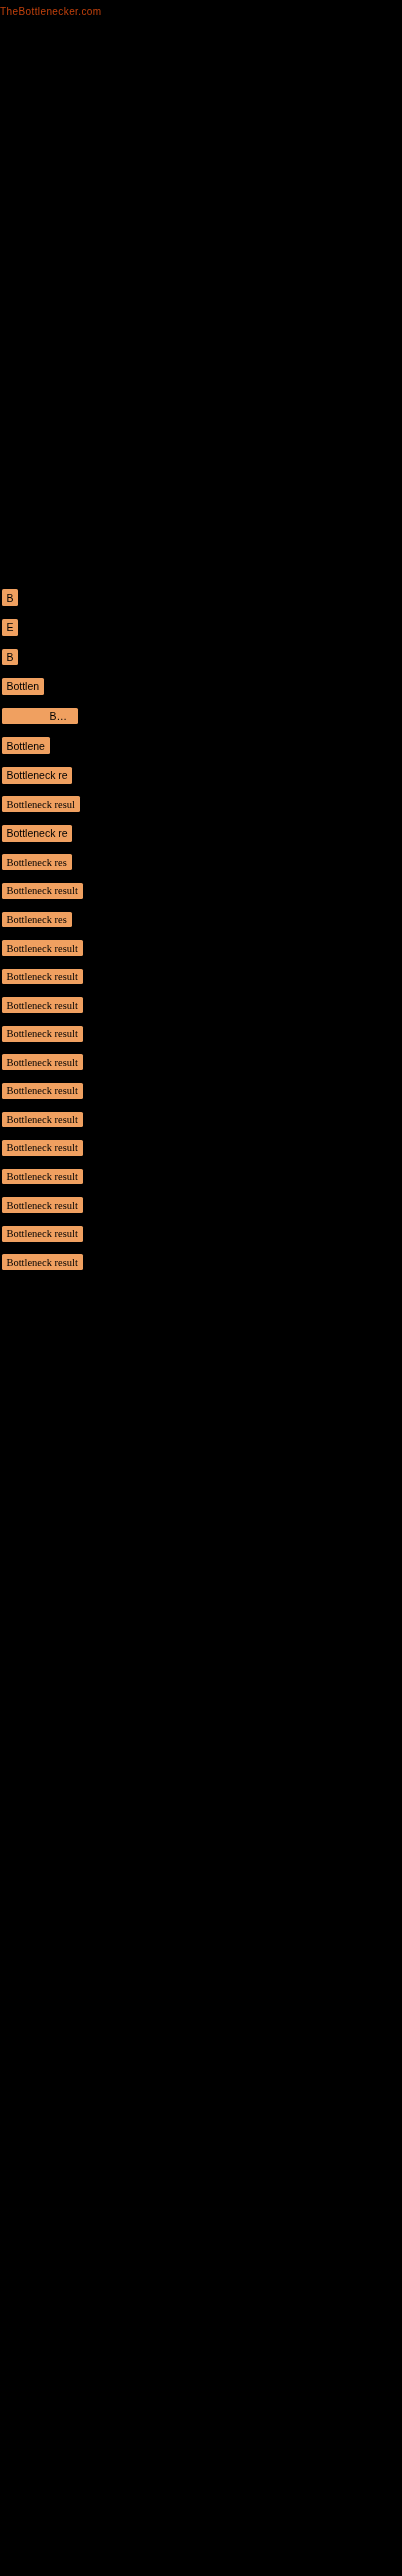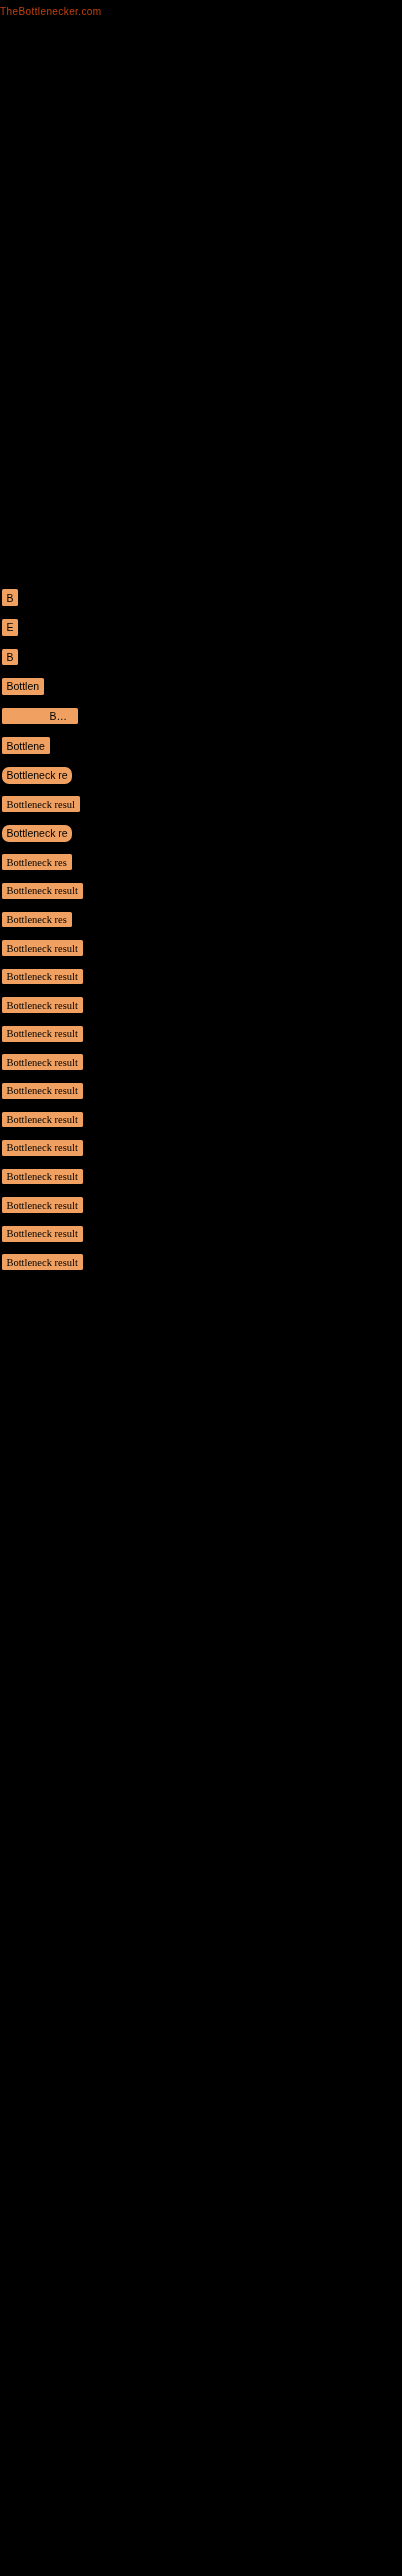--- a/index.html
+++ b/index.html
@@ -44,21 +44,21 @@
     .row {
       margin: 3.2px 0;
       display: flex;
       align-items: center;
     }
 
     
     .w-small { max-width: 22.5px; }
     .w-med { max-width: 52px; }
     .w-med-large { max-width: 76px; padding-left: 48px; }
-    .w-large { max-width: 97px; border-radius: 7px; }
+    .w-large { max-width: 97px; }
     .w-full { max-width: 113px; font-family: Liberation Serif, serif; }
   </style>
 </head>
 <body>
 
 <div>
   <div>
     <div class="site-title">TheBottlenecker.com</div>
   </div>
 

